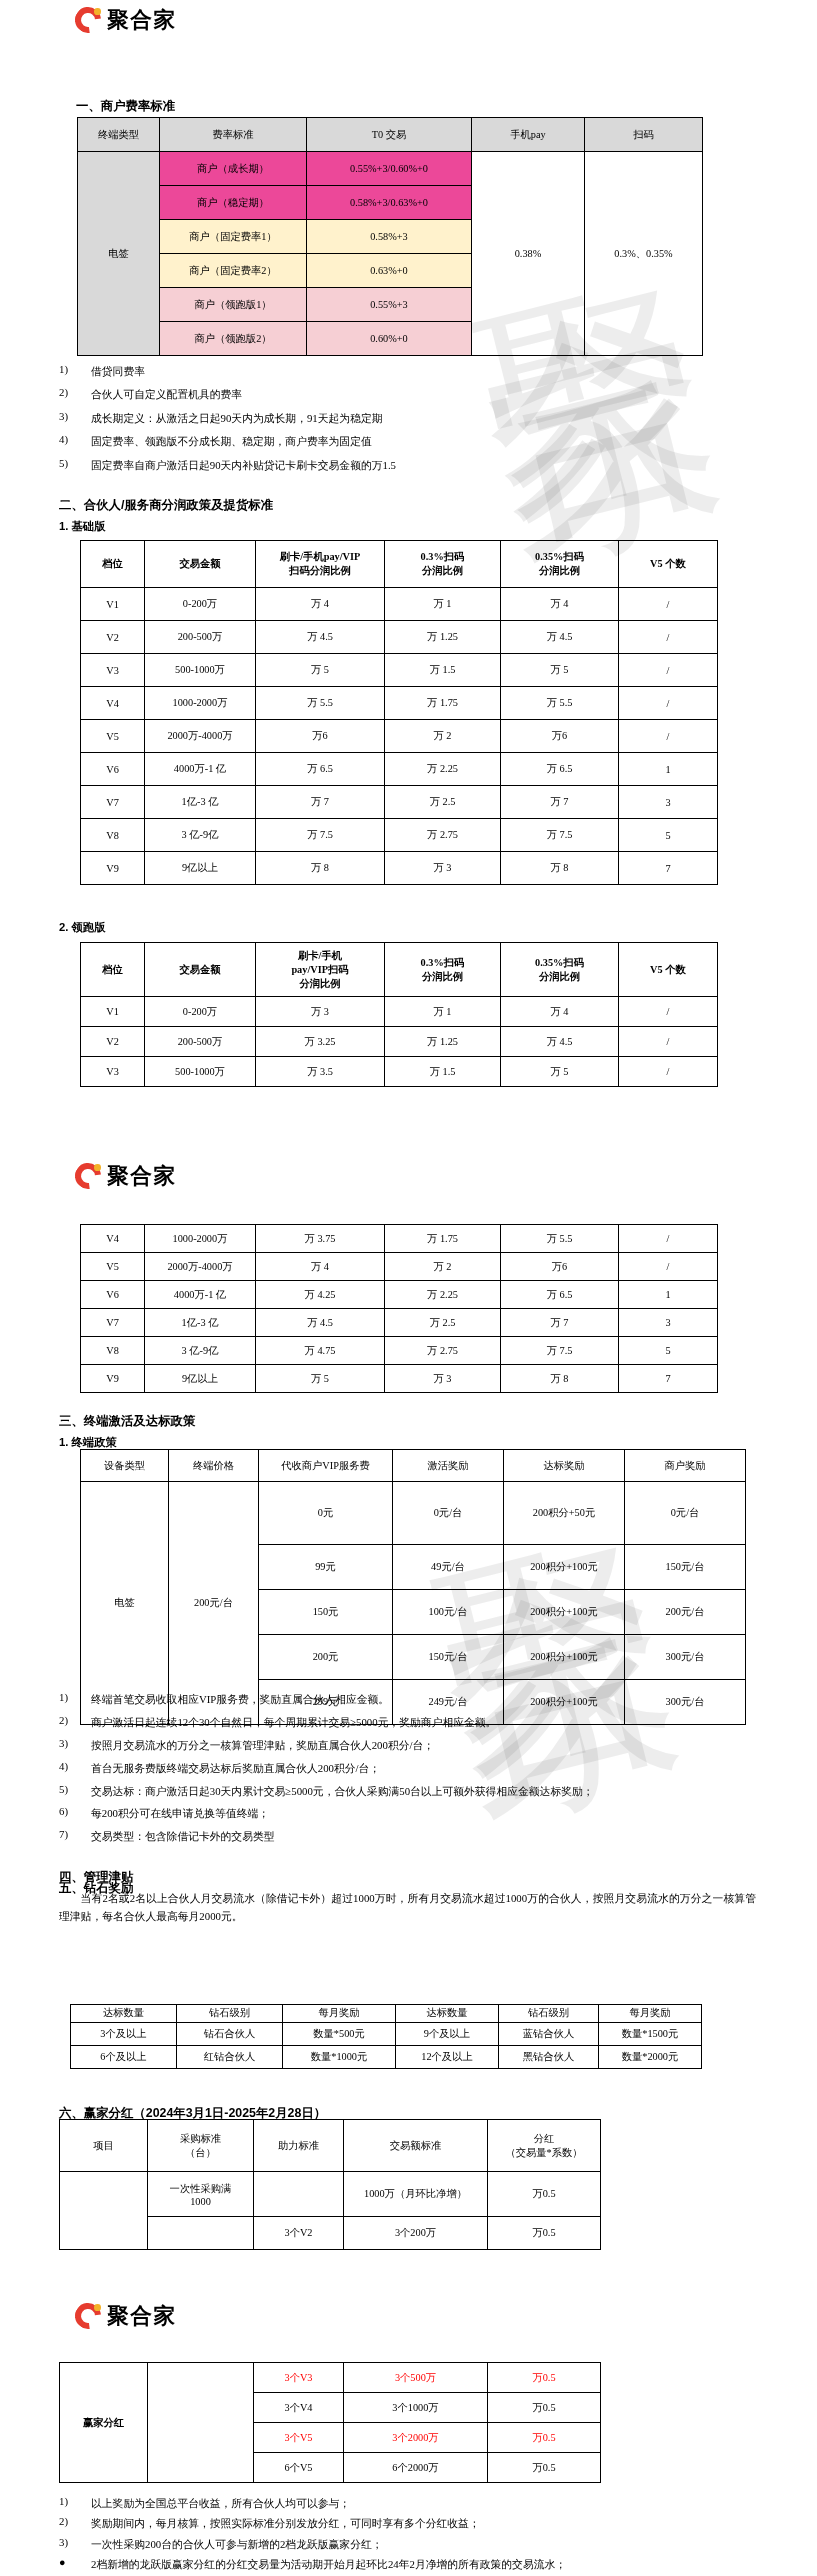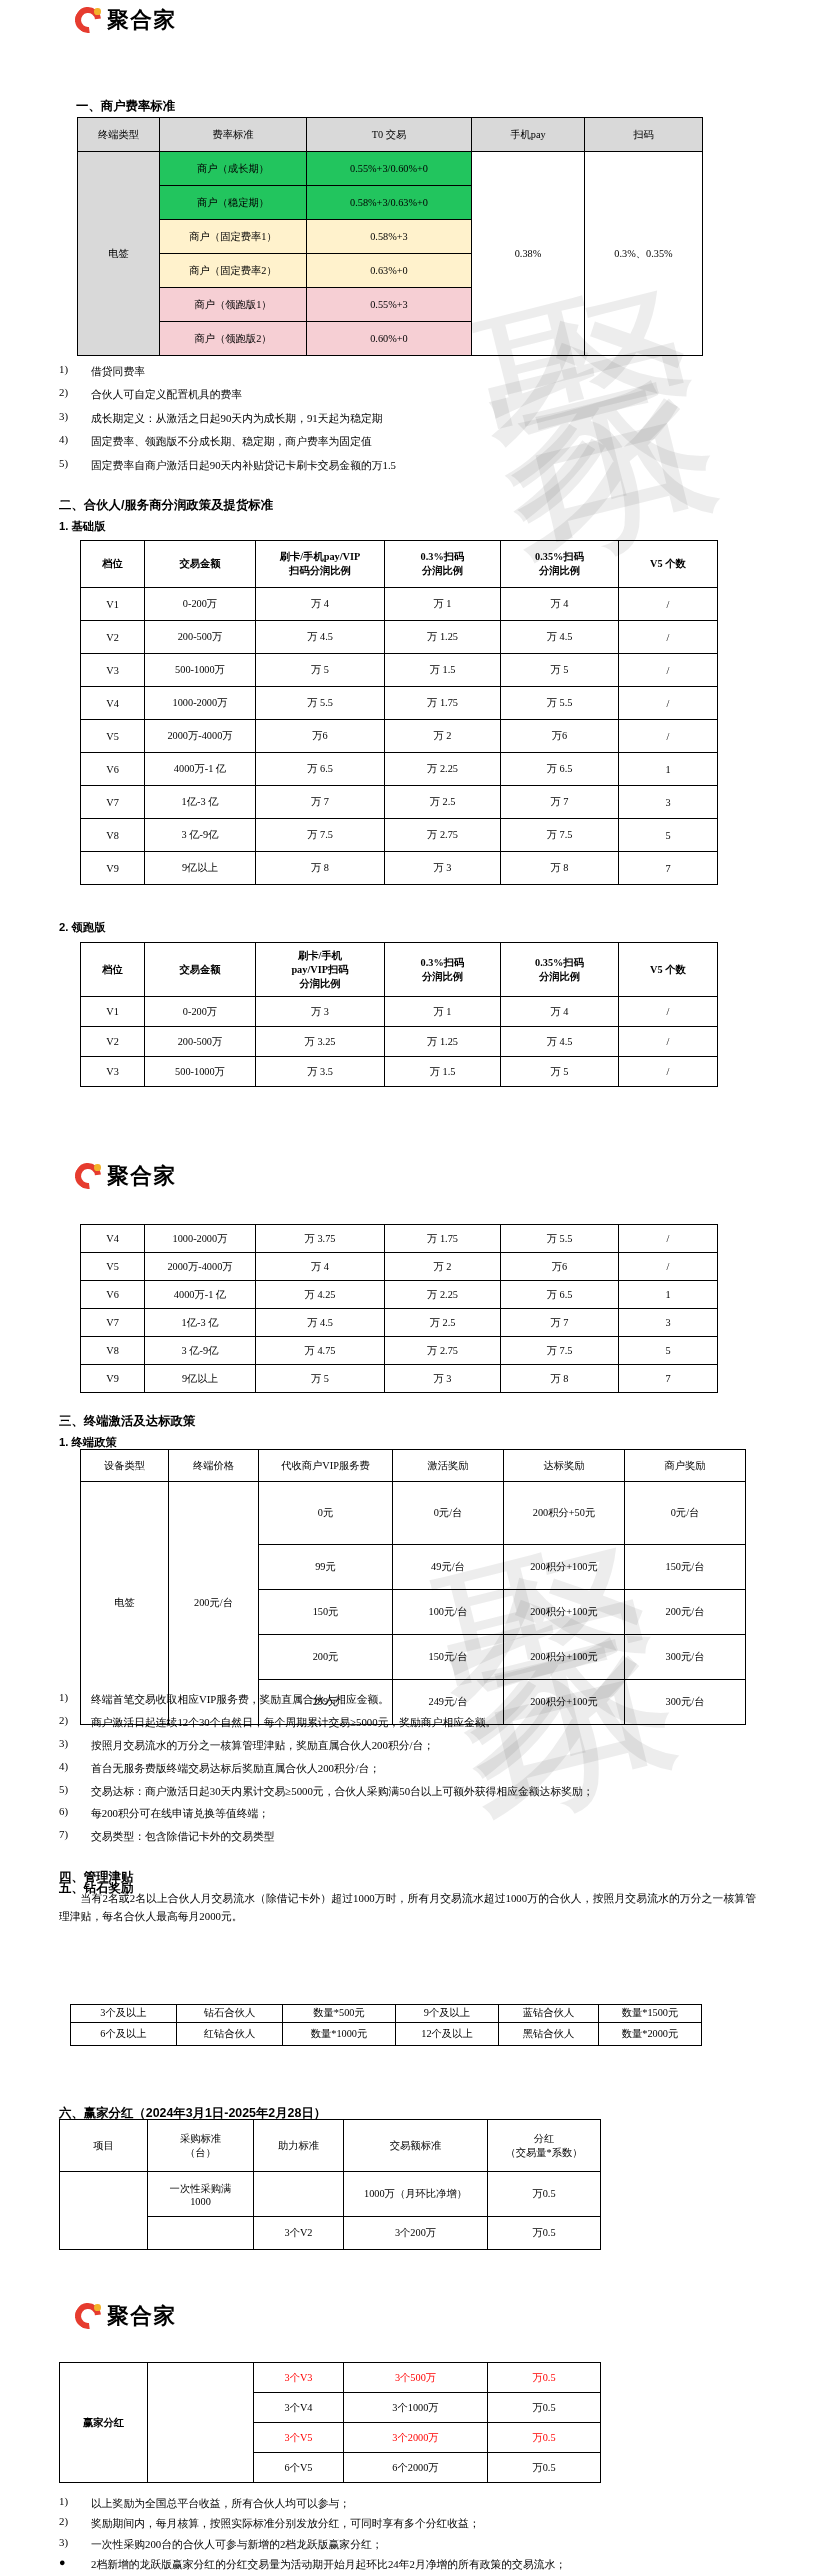--- a/index.html
+++ b/index.html
@@ -28,21 +28,21 @@
   .t2 tr{height:33px;} .t2 tr:first-child{height:47px;}
   .t3a tr{height:30px;} .t3a tr:first-child{height:54px;}
   .t3b tr{height:28px;}
   .t4 tr{height:45px;} .t4 tr:nth-child(1){height:32px;} .t4 tr:nth-child(2){height:63px;}
   .tdm tr{height:23px;} .tdm tr:first-child{height:17.5px;}
   .tdm td{font-size:9.3px;text-align:left;padding-left:5.2px;}
   .t5 tr:nth-child(1){height:52px;} .t5 tr:nth-child(2){height:45px;} .t5 tr:nth-child(3){height:33px;}
   .t5b tr{height:30px;}
   
   td.gray{background:#d9d9d9;}
-  td.green{background:#22c55e;}
+  td.green{background:#ec4899;}
   td.yellow{background:#fff2cc;}
   td.pink{background:#f6cfd4;}
   td.red{color:#ff0000;}
   td.b{font-weight:bold;}
   
   .notes{font-size:10.8px;width:711px;}
   .note{display:flex;align-items:flex-start;}
   .note .num{width:32px;flex:none;}
   .note .txt{flex:1;line-height:1.5;}
   .n1 .note{margin-bottom:7.2px;}
@@ -453,20 +453,28 @@
     <colgroup>
         <col style="width:106px">
         <col style="width:106px">
         <col style="width:113px">
         <col style="width:103px">
         <col style="width:100px">
         <col style="width:103px">
       </colgroup>
     <tbody>
         <tr>
+          <td>达标数量</td>
+          <td>钻石级别</td>
+          <td>每月奖励</td>
+          <td>达标数量</td>
+          <td>钻石级别</td>
+          <td>每月奖励</td>
+        </tr>
+        <tr>
           <td>3个及以上</td>
           <td>钻石合伙人</td>
           <td>数量*500元</td>
           <td>9个及以上</td>
           <td>蓝钻合伙人</td>
           <td>数量*1500元</td>
         </tr>
         <tr>
           <td>6个及以上</td>
           <td>红钻合伙人</td>

